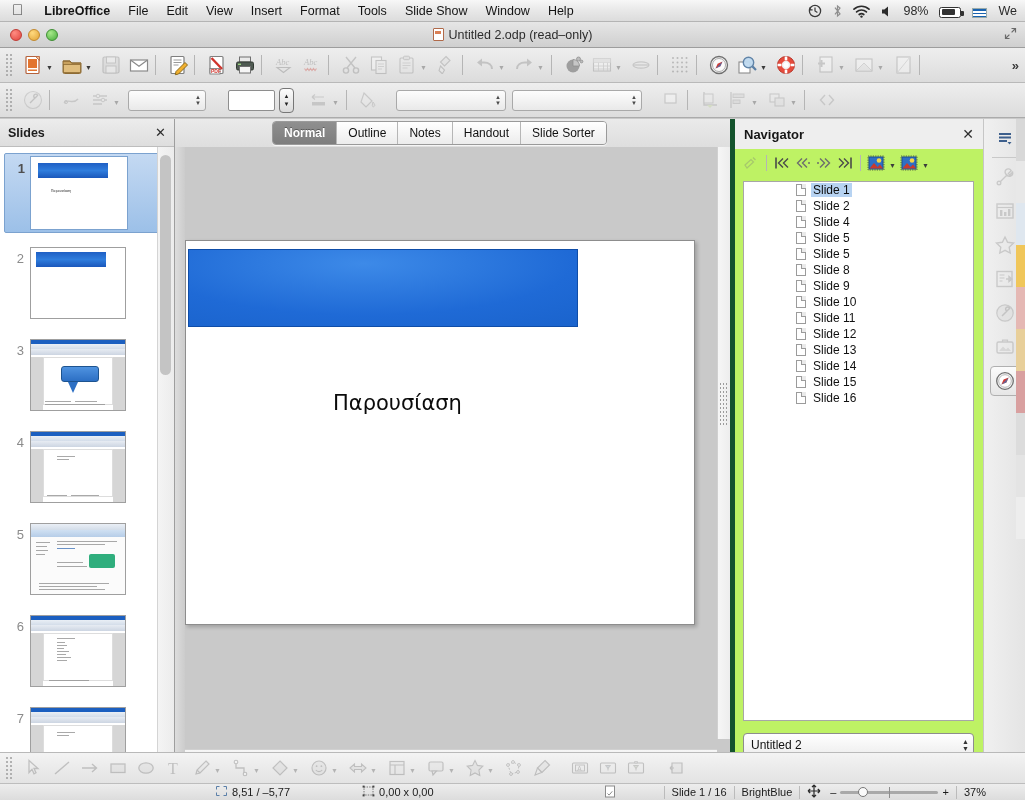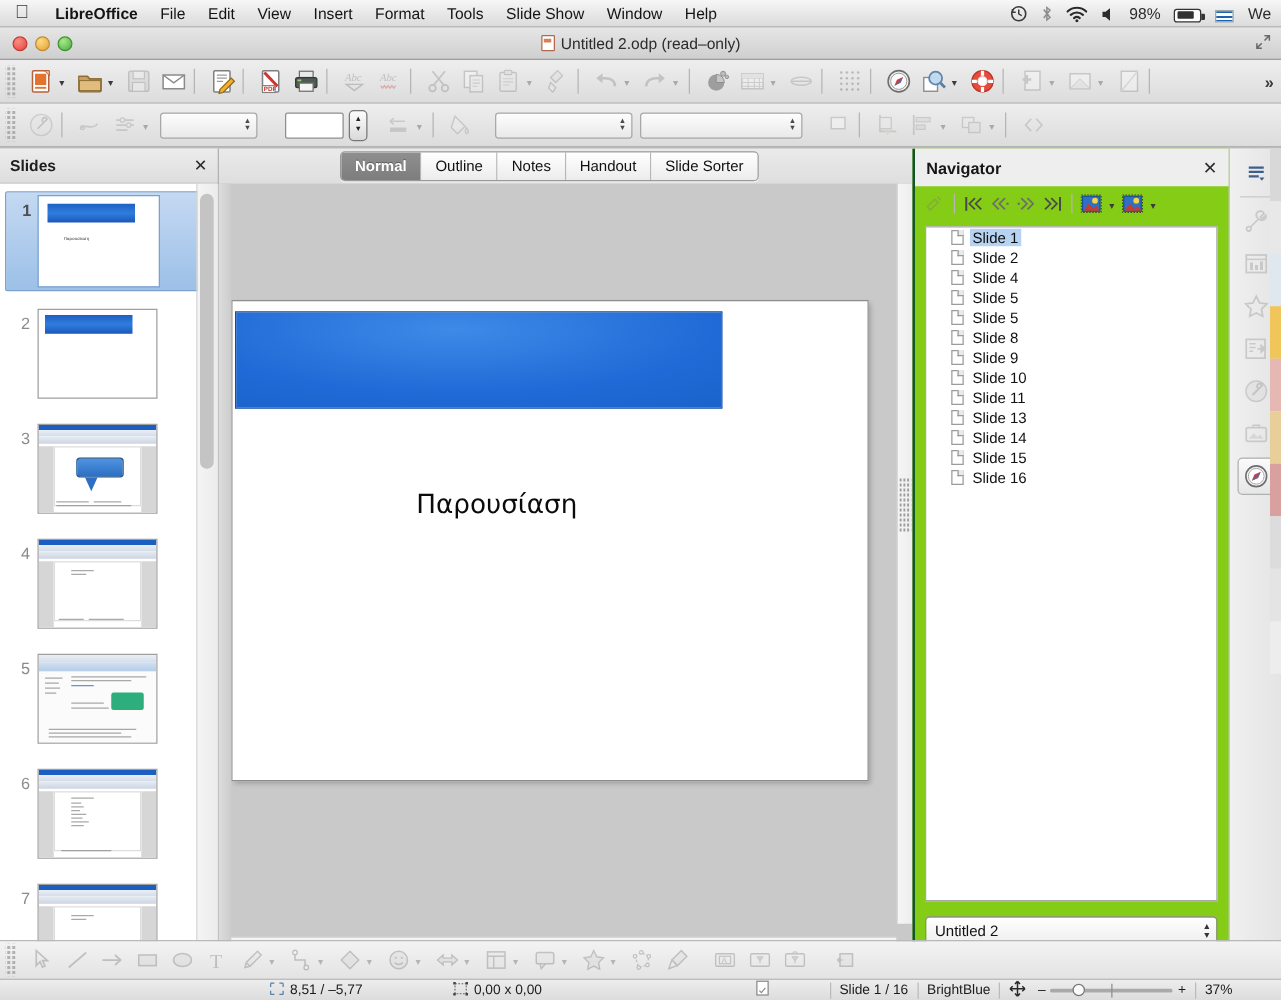--- a/index.html
+++ b/index.html
@@ -156,31 +156,31 @@
      background:linear-gradient(to bottom,#f6f6f6,#ececec); border-top:1px solid #d0d0d0;}
   .hscroll .thumb2 { position:absolute; left:168px; top:5px; width:172px; height:10px;
      background:#c2c2c2; border-radius:5px;}
   .vscroll { position:absolute; right:0; top:0; bottom:30px; width:13px;
      background:linear-gradient(to right,#f6f6f6,#ededed); border-left:1px solid #d0d0d0;}
   .vgrip { position:absolute; right:1px; top:235px; width:10px; height:44px;
      background-image:radial-gradient(#8d8d8d 42%, transparent 43%); background-size:3px 4px; opacity:.85;}
 
   
   .navigator { position:absolute; right:42px; top:119px; width:253px; bottom:31px;
-     background:#84cc16; border-left:2px solid #14532d; }
+     background:#bef264; border-left:5px solid #14532d; }
   .nav-head { height:30px; display:flex; align-items:center; padding:0 9px;
      background:#eeeeee; }
   .nav-head .t { font-weight:bold; font-size:13px; color:#161616; }
   .nav-head .x { margin-left:auto; font-size:14px; color:#2d2d2d; }
   .nav-tools { height:28px; display:flex; align-items:center; padding:0 6px; gap:1px; }
   .nti { width:20px; height:20px; display:flex; align-items:center; justify-content:center; }
   .nti.dim { opacity:.35; }
   .nav-list { position:absolute; left:8px; right:9px; top:62px; bottom:48px;
      background:#fff; border:1px solid #a7a7a7; overflow:hidden; }
-  .nav-row { height:16px; display:flex; align-items:center; padding-left:20px; gap:5px; }
+  .nav-row { height:16px; display:flex; align-items:center; padding-left:20px; gap:5px;margin-left:32px; }
   .nav-row .pg { width:10px; height:12px; background:#fff; border:1px solid #9b9b9b; position:relative; flex:0 0 auto;}
   .nav-row .pg::after{ content:""; position:absolute; right:-1px; top:-1px; width:4px;height:4px;
      background:#eaeaea; border-left:1px solid #9b9b9b; border-bottom:1px solid #9b9b9b;}
   .nav-row .lbl { font-size:12px; color:#111; padding:0 2px; }
   .nav-row.sel .lbl { background:#b7d3f2; color:#0d0d0d; }
   .nav-foot { position:absolute; left:8px; right:9px; bottom:12px; height:24px; }
   .nav-select { height:24px; width:100%; border:1px solid #8d8d8d; border-radius:4px;
      background:linear-gradient(to bottom,#ffffff,#ededed); display:flex; align-items:center;
      padding:0 4px 0 7px; font-size:12px; color:#111; }
   .nav-select .stp { margin-left:auto; display:flex;flex-direction:column;gap:1px;
@@ -873,20 +873,24 @@
       <div class="nav-row">
           <span class="pg"></span>
           <span class="lbl">Slide 10</span>
         </div>
       <div class="nav-row">
           <span class="pg"></span>
           <span class="lbl">Slide 11</span>
         </div>
       <div class="nav-row">
           <span class="pg"></span>
+          <span class="lbl">Slide 12</span>
+        </div>
+      <div class="nav-row">
+          <span class="pg"></span>
           <span class="lbl">Slide 13</span>
         </div>
       <div class="nav-row">
           <span class="pg"></span>
           <span class="lbl">Slide 14</span>
         </div>
       <div class="nav-row">
           <span class="pg"></span>
           <span class="lbl">Slide 15</span>
         </div>

